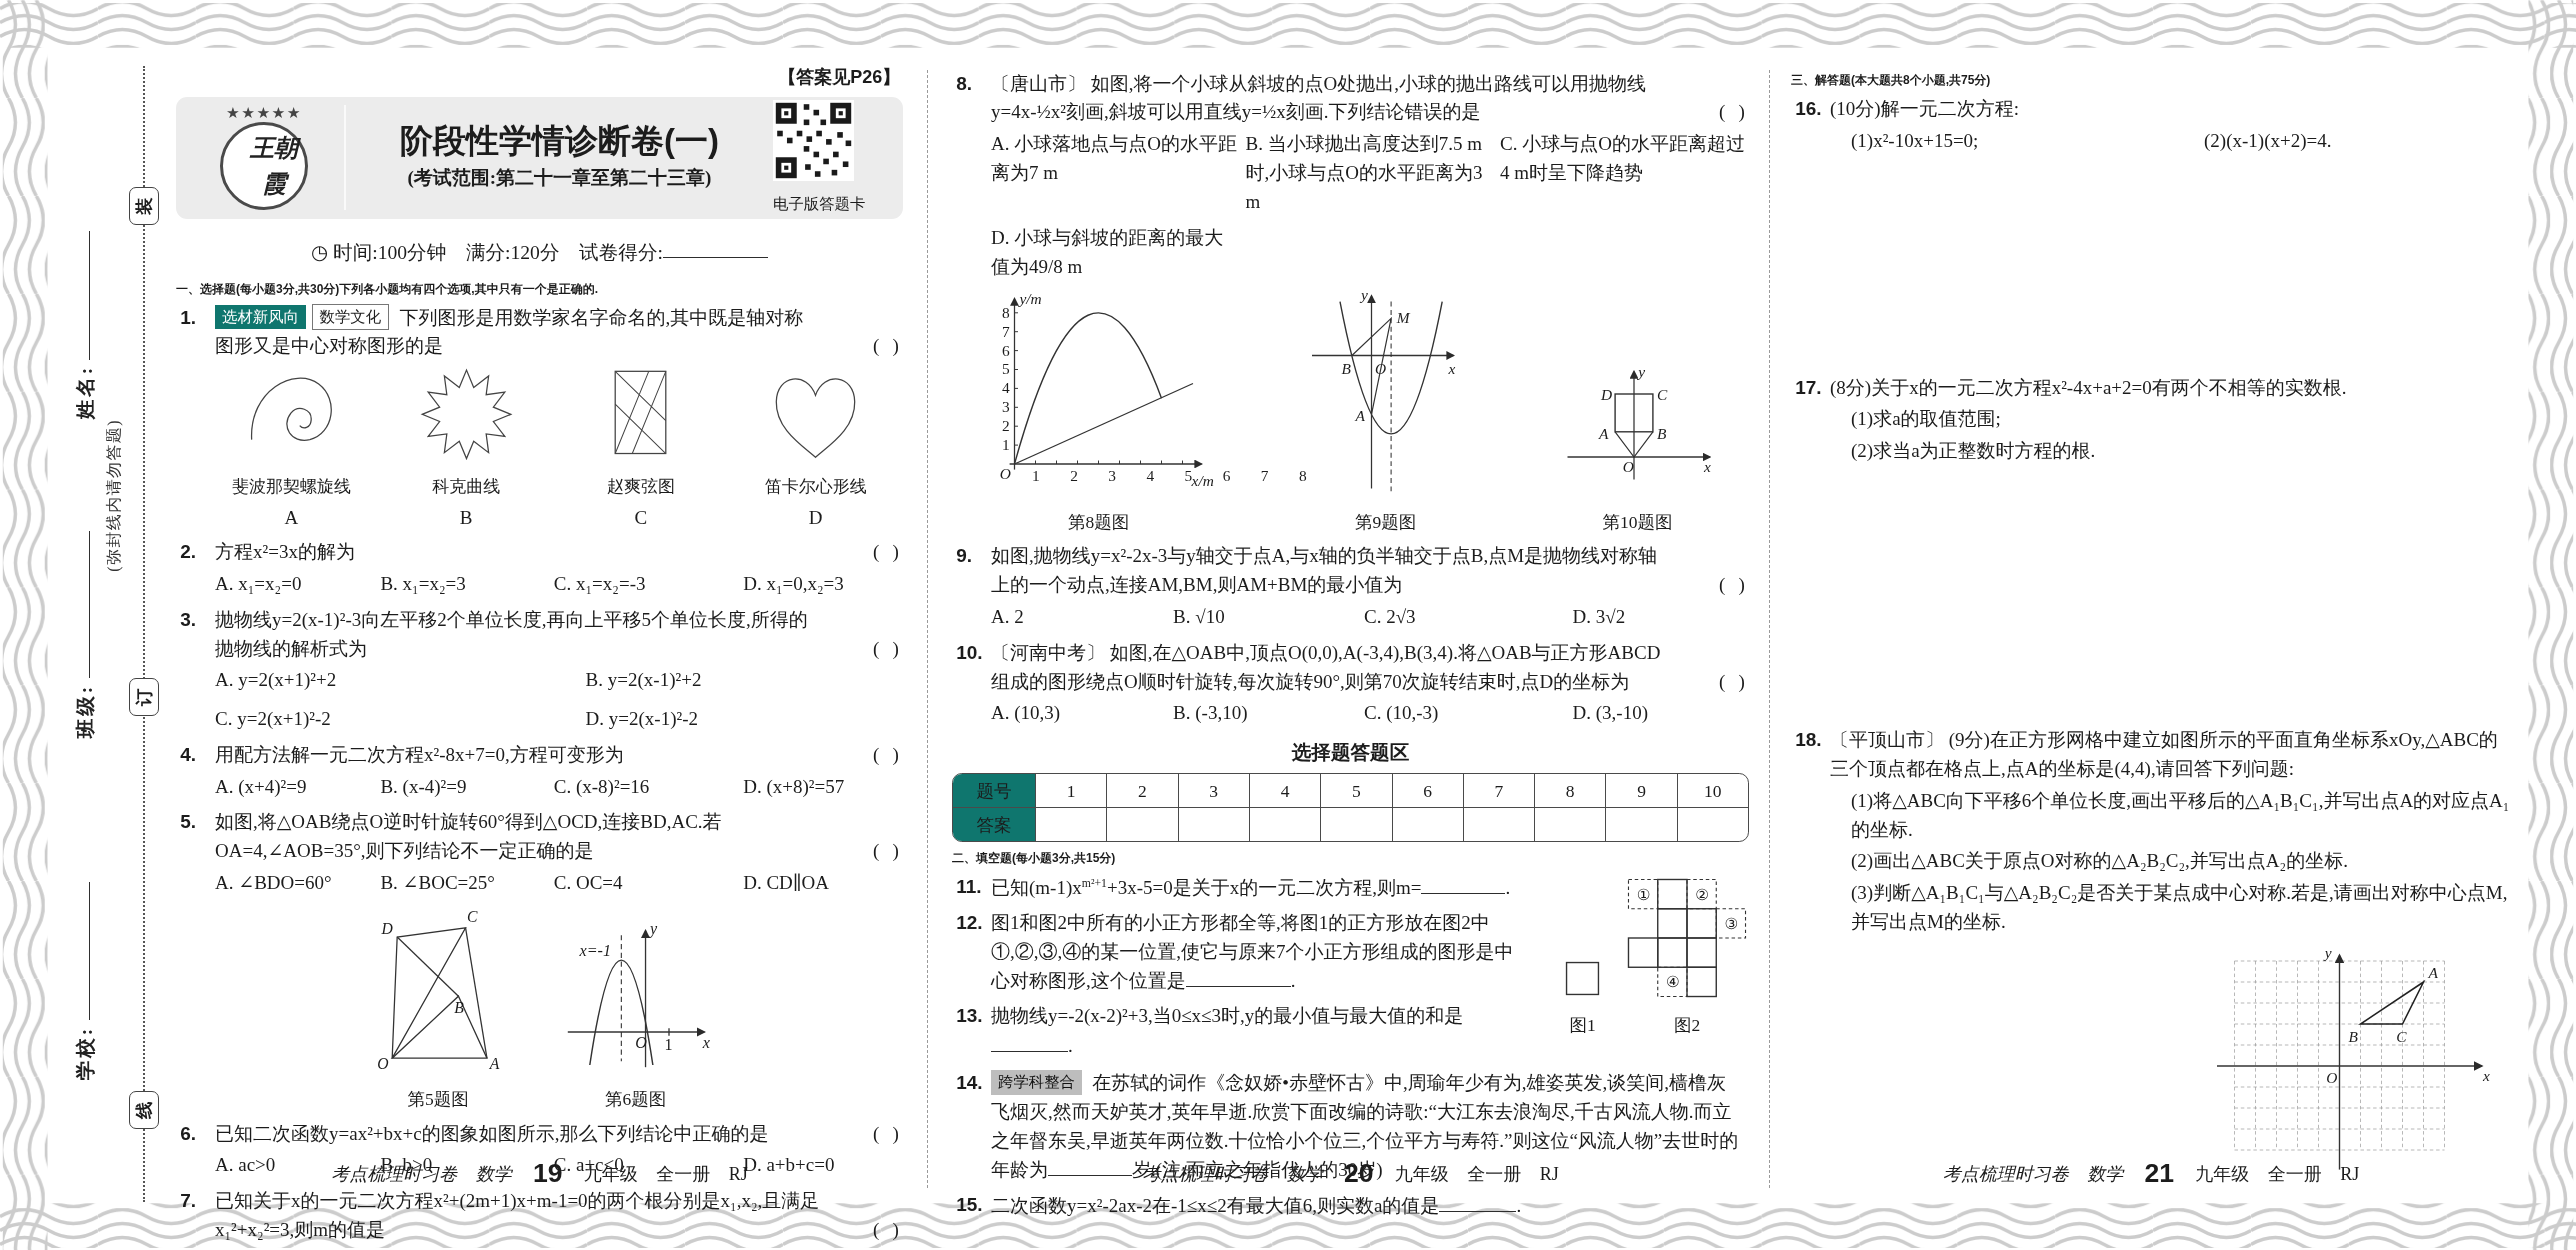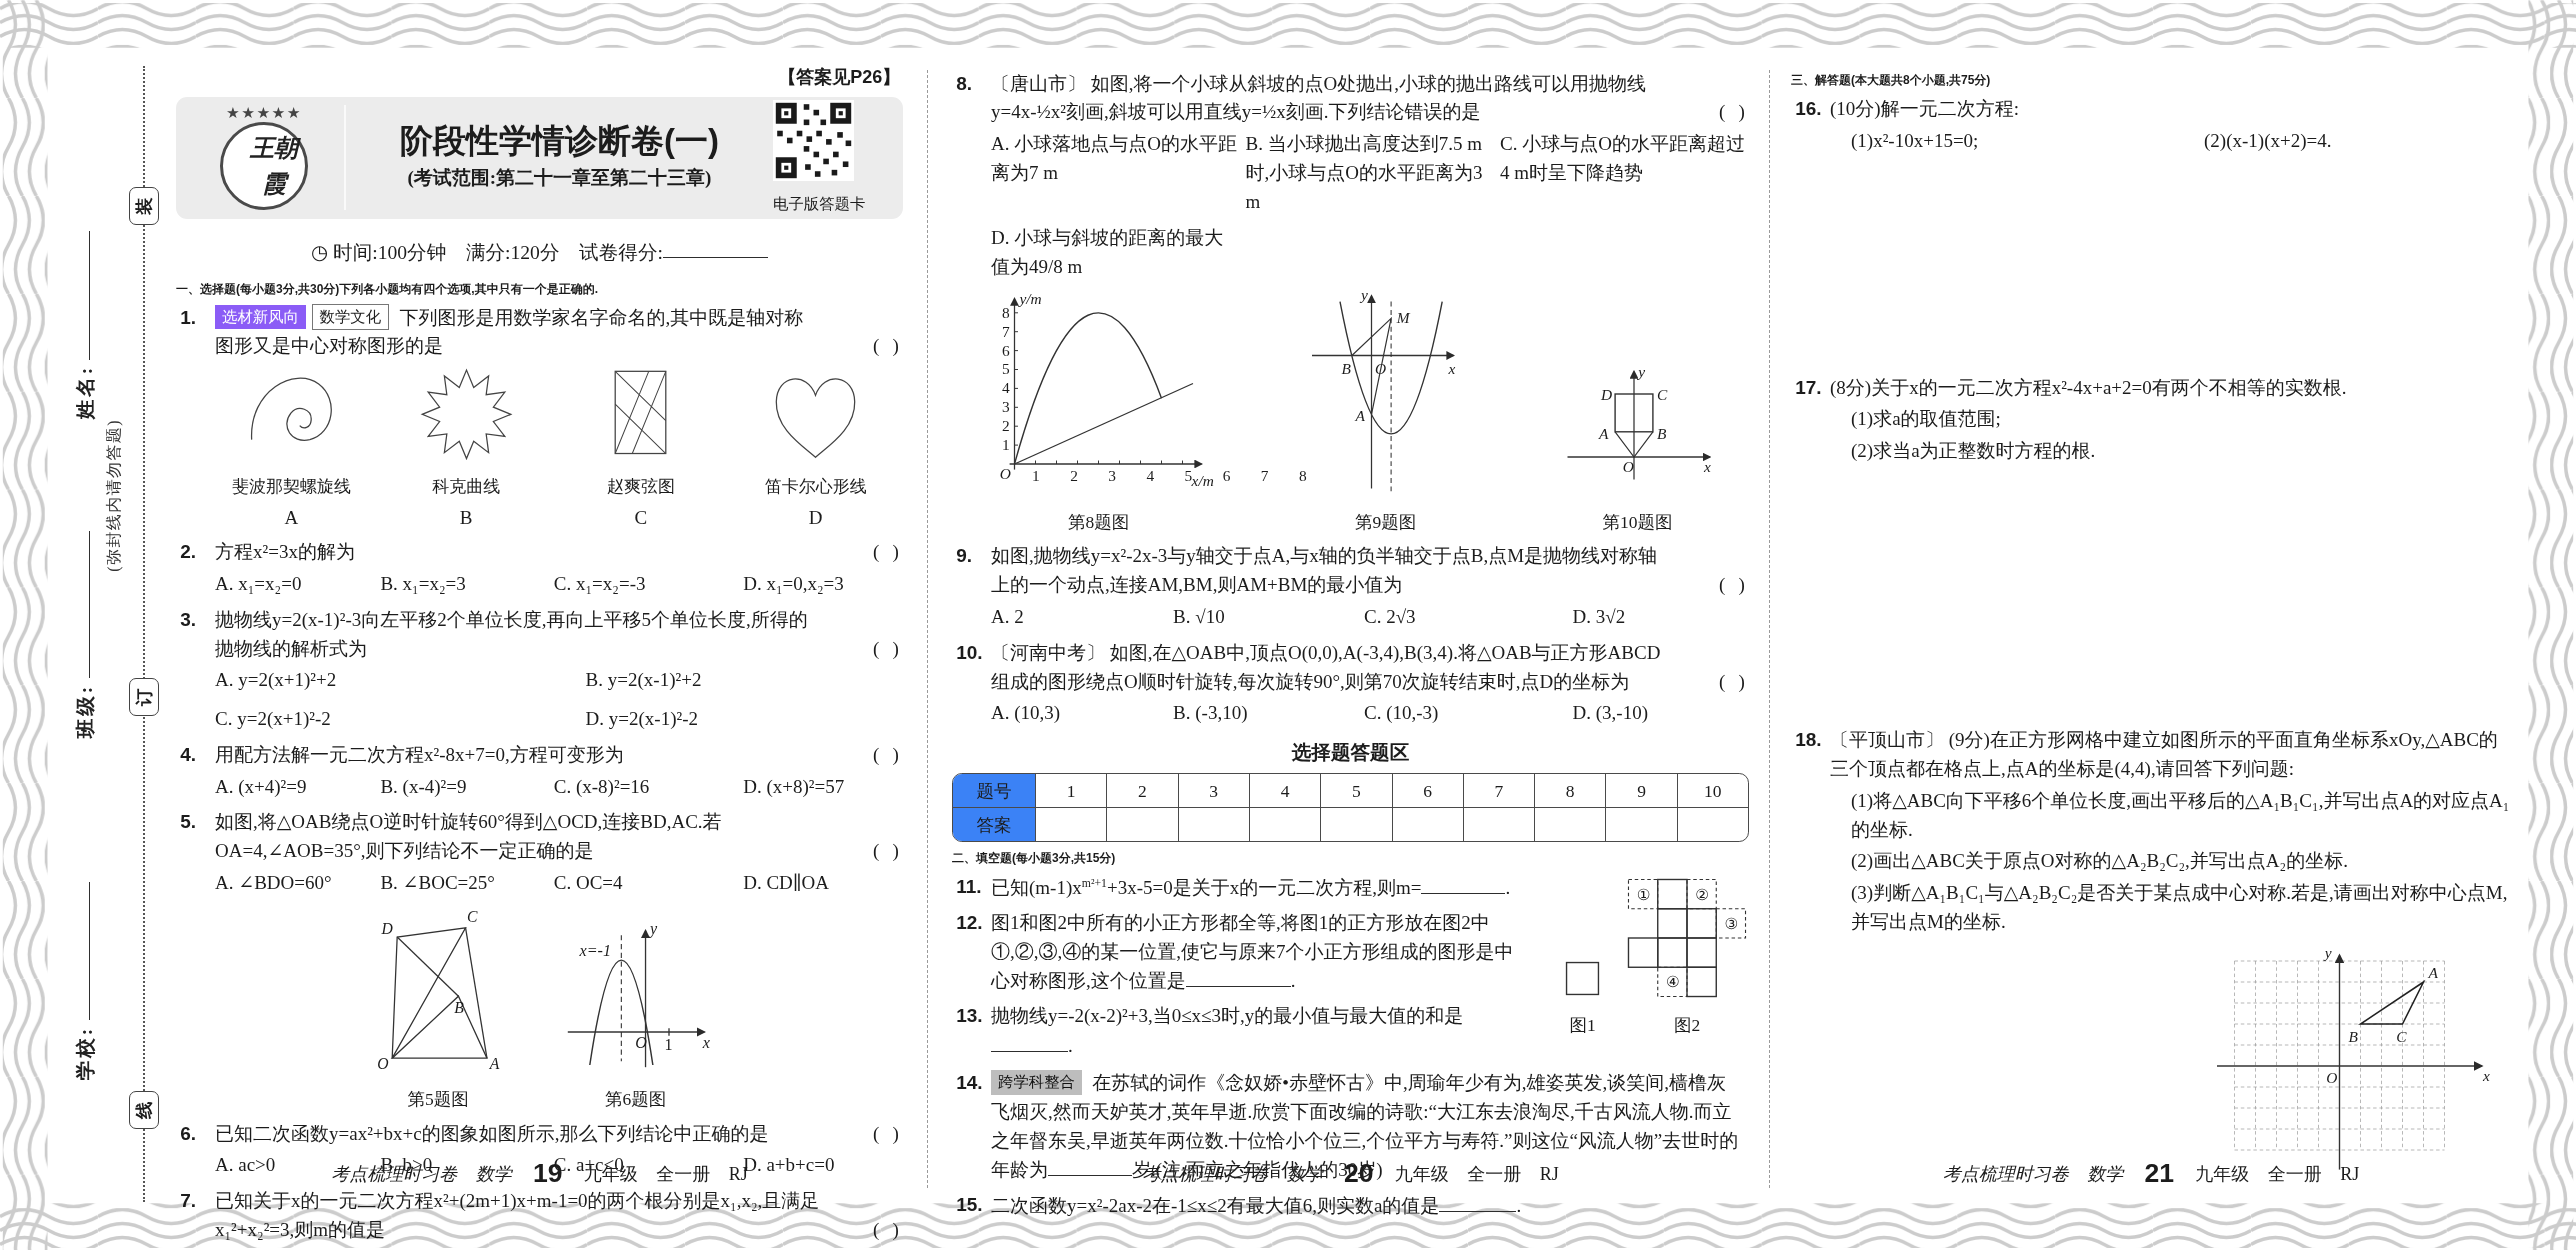--- a/index.html
+++ b/index.html
@@ -53,21 +53,21 @@
   .meta{ text-align:center;font-size:19.6px;margin:18px 0 12.6px; }
   .meta .blank{width:105px;}
   .blank{display:inline-block;border-bottom:1.4px solid #2d2d2d;height:1.05em;vertical-align:baseline;}
   
   .sec{font-family:"Liberation Sans","DejaVu Sans",sans-serif;font-weight:800;font-size:12px;margin:7px 0 5.6px;}
   .q{position:relative;padding-left:39px;padding-right:82px;margin:5.6px 0 2.8px;}
   .q.noansr{padding-right:7px;}
   .q .no{position:absolute;left:4.2px;top:0;font-weight:700;font-family:"Liberation Sans","DejaVu Sans",sans-serif;}
   .q .bracket{position:absolute;right:0;bottom:0;letter-spacing:4.2px;}
   .tag{display:inline-block;font-size:15.4px;line-height:1.3;padding:2.1px 7px;margin-right:5.6px;vertical-align:1.4px;font-family:"Liberation Sans","DejaVu Sans",sans-serif;}
-  .tag1{background:#8b5cf6;color:#fff;}
+  .tag1{background:#0f766e;color:#fff;}
   .tag2{border:1.4px solid #777;color:#222;}
   .tag3{background:#bdbdbd;color:#111;}
   .opts{display:grid;padding-left:39px;margin:1.4px 0 7px;column-gap:5.6px;}
   .opts.c4{grid-template-columns:1fr 1.05fr 1.15fr 1fr;}
   .opts.c2{grid-template-columns:1.15fr 1fr;row-gap:9.8px;}
   .opts.c1{grid-template-columns:1fr 1fr 1fr;row-gap:7px;}
   .figrow{display:flex;justify-content:center;align-items:flex-end;gap:49px;margin:4.2px 0 7px;}
   .figcell{text-align:center;}
   .figcell .cap{font-size:17.5px;margin-top:1.4px;}
   .q1figs{display:grid;grid-template-columns:repeat(4,1fr);padding-left:28px;margin:4.2px 0 1.4px;text-align:center;}
@@ -80,21 +80,21 @@
   .ans-title{text-align:center;font-family:"Liberation Sans","DejaVu Sans",sans-serif;font-weight:800;font-size:19.6px;margin:9.8px 0 5.6px;}
   .ans-grid{
     display:grid;grid-template-columns:82px repeat(10,1fr);
     border:1.7px solid #4a4a4a;border-radius:9.8px;overflow:hidden;background:#fff;
   }
   .ans-grid>div{
     border-left:1.4px solid #4a4a4a;border-top:1.4px solid #4a4a4a;
     height:33px;display:flex;align-items:center;justify-content:center;font-size:17.5px;
   }
   .ans-grid>div:nth-child(-n+11){border-top:none;}
-  .ans-grid>div:nth-child(11n+1){border-left:none;background:#3b82f6;}
+  .ans-grid>div:nth-child(11n+1){border-left:none;background:#0f766e;}
   
   .q12fig{float:right;width:217px;display:flex;align-items:flex-end;justify-content:flex-end;gap:21px;margin:2.8px 0 4.2px 12.6px;text-align:center;}
   .q12fig .cap{font-size:17.5px;margin-top:2.8px;}
   .clr{clear:both;}
   
   .subpart{padding-left:60px;margin:2.8px 0;}
   .subgrid{display:grid;grid-template-columns:1.15fr 1fr;padding-left:60px;margin:2.8px 0;}
   .space{width:100%;}
   .q18figwrap{text-align:right;margin:9.8px 21px 0 0;}
   

